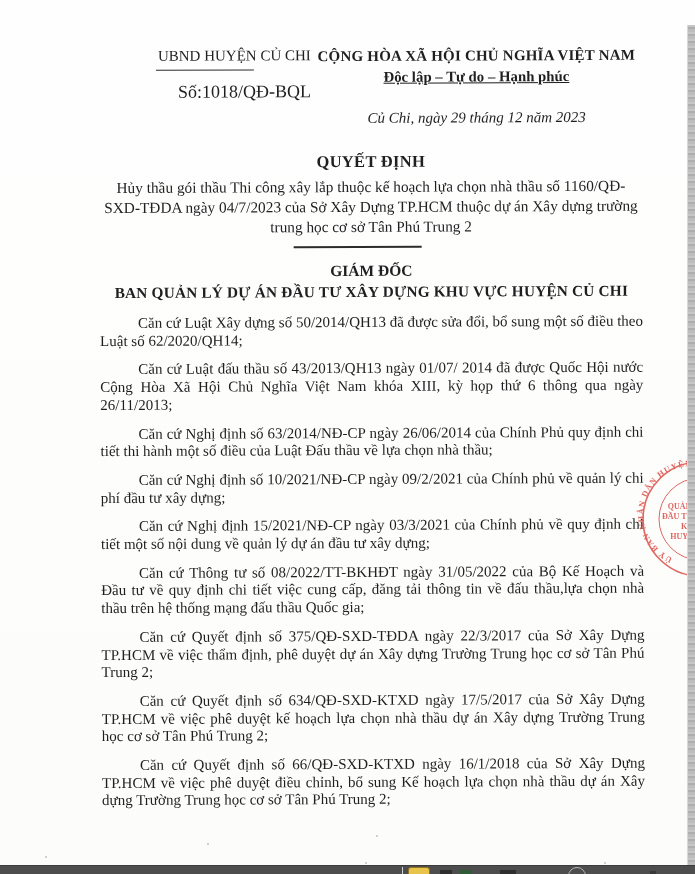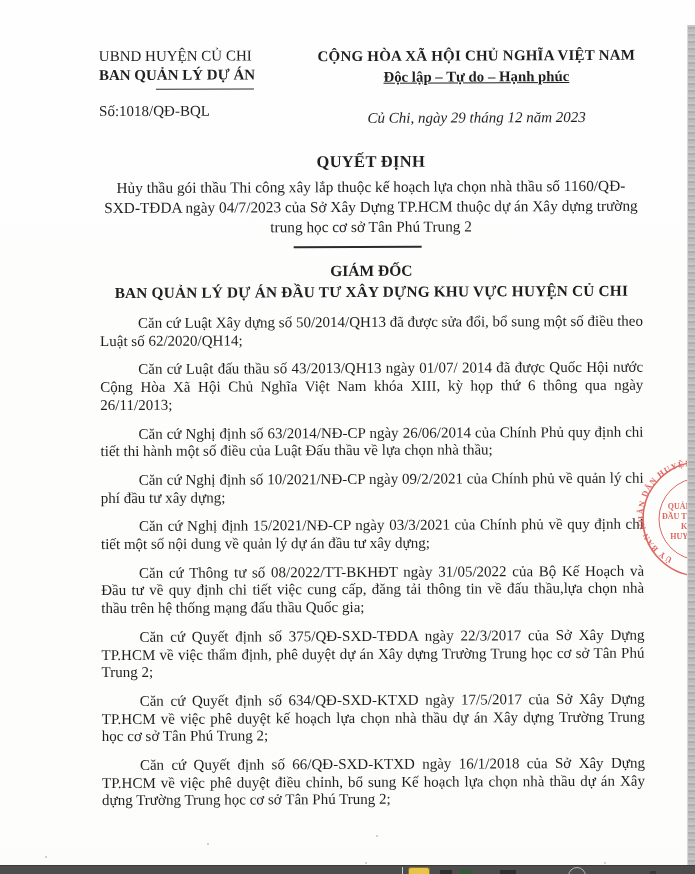--- a/index.html
+++ b/index.html
@@ -17,24 +17,24 @@
   .tb-ic2{position:absolute;left:460px;bottom:0;width:12px;height:4px;background:#2f5b36;}
   .tb-ic3{position:absolute;left:500px;bottom:0;width:16px;height:4px;background:#2e2e2e;}
   .tb-circle{position:absolute;left:568px;bottom:-11px;width:16px;height:16px;border:1px solid #b5b5b5;border-radius:50%;background:transparent;}
   .tb-ic4{position:absolute;left:650px;bottom:0;width:6px;height:3px;background:#383838;}
   
   .speck{position:absolute;width:2px;height:2px;background:#9a9a9a;border-radius:50%;opacity:.6;}
   
   .content{position:absolute;left:0;top:0;width:695px;box-sizing:border-box;
     padding:46px 52px 0 100px;color:#1f1f1f;transform:rotate(-0.25deg);transform-origin:50% 40%;}
   .hdr{display:flex;}
-  .hdr-left{width:212px;text-align:left;font-size:15px;line-height:19px;}
+  .hdr-left{width:212px;text-align:right;font-size:15px;line-height:19px;}
   .hdr-left .l2,.hdr-left .l3{font-weight:bold;}
   .hdr-rule{width:98px;border-top:1.5px solid #2b2b2b;margin:4px auto 0;}
-  .doc-no{margin-top:12px;font-size:15px;}
+  .doc-no{margin-top:12px;font-size:18px;}
   .hdr-right{flex:1;text-align:center;font-size:15px;line-height:20px;}
   .nat{font-weight:bold;letter-spacing:.2px;}
   .motto{font-weight:bold;text-decoration:underline;font-size:14.8px;margin-top:1px;}
   .dateline{font-style:italic;margin-top:21px;font-size:15px;}
   .title{margin-top:24px;text-align:center;font-weight:bold;font-size:16.5px;letter-spacing:.3px;}
   .subtitle{margin:5px auto 0;max-width:540px;text-align:center;font-size:15.3px;line-height:20px;}
   .title-rule{width:128px;border:none;border-top:2px solid #2c2c2c;margin:9px auto 0;transform:translateX(-14px);}
   .gd{margin-top:14px;text-align:center;font-weight:bold;font-size:15.5px;}
   .gd-name{margin-top:3px;text-align:center;font-weight:bold;font-size:15.3px;letter-spacing:.2px;}
   .body p{margin:11px 0 0;text-indent:38px;text-align:justify;font-size:15px;line-height:17.7px;}
@@ -44,21 +44,20 @@
 </style>
 </head>
 <body>
 
 <div class="scan">
 
   <div class="content">
     <div class="hdr">
       <div class="hdr-left">
         <div class="l1">UBND HUYỆN CỦ CHI</div>
-        <div class="l2">BAN QUẢN LÝ DỰ ÁN</div>
         <div class="hdr-rule"></div>
         <div class="doc-no">Số:1018/QĐ-BQL</div>
       </div>
       <div class="hdr-right">
         <div class="nat">CỘNG HÒA XÃ HỘI CHỦ NGHĨA VIỆT NAM</div>
         <div class="motto">Độc lập – Tự do – Hạnh phúc</div>
         <div class="dateline">Củ Chi, ngày 29 tháng 12 năm 2023</div>
       </div>
     </div>
 

